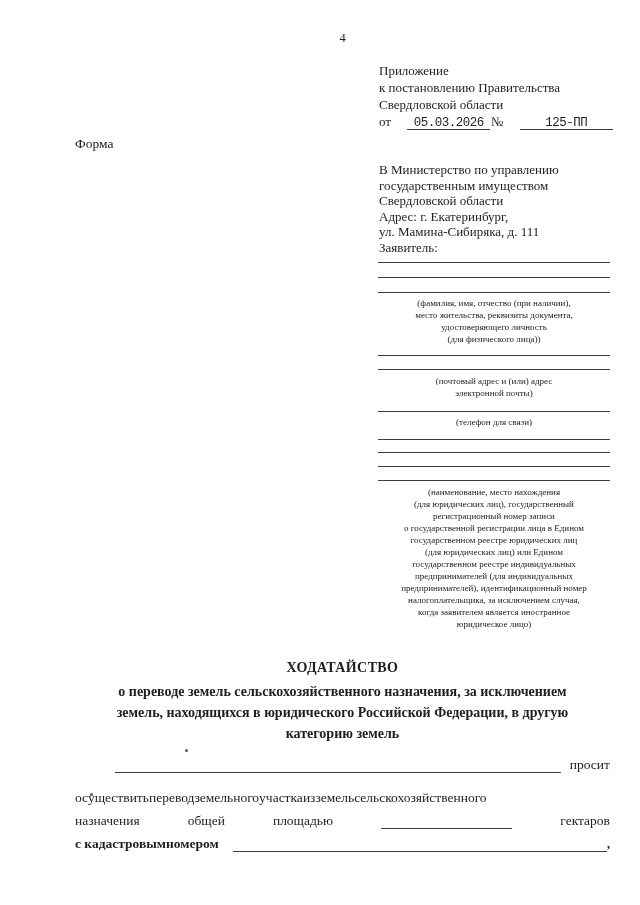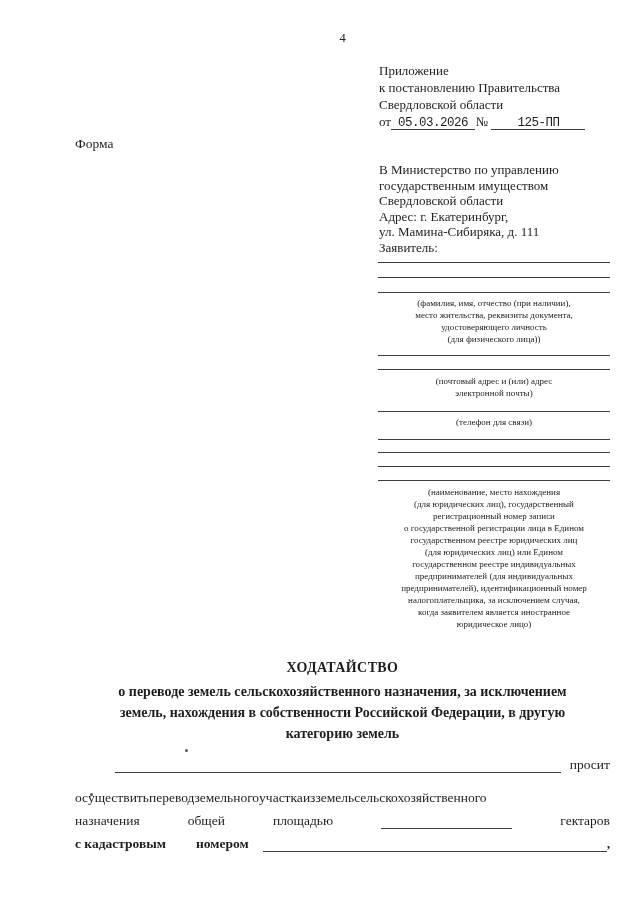--- a/index.html
+++ b/index.html
@@ -7,21 +7,21 @@
     position:relative; width:640px; height:905px; background:#ffffff;
     font-family:"Liberation Serif", serif; color:#1e1e1e; overflow:hidden;
   }
   .abs { position:absolute; }
 
   .pagenum { top:31px; left:75px; width:535px; text-align:center; font-size:12.5px; }
 
   .appendix { top:62px; left:379px; width:234px; font-size:13px; line-height:17px; }
   .from-row { display:flex; align-items:flex-end; }
   .fill { display:inline-block; border-bottom:1.6px solid #3c3c3c; text-align:center; }
-  .from-row .fill { align-self:flex-end; height:15px; }
+  .from-row .fill { align-self:flex-end; height:15px;margin-left:16px; }
   .fill-date { width:84px; }
   .fill-num  { width:94px; margin-left:3px; }
   .no-label  { margin-left:1px; }
   .mono {
     font-family:"Liberation Mono", monospace; font-size:12.5px;
     letter-spacing:-0.5px; position:relative; top:-1px; white-space:nowrap;
   }
 
   .form-label { top:136px; left:75px; font-size:13.5px; }
 
@@ -47,21 +47,21 @@
   .asks-fill { flex:1; align-self:flex-end; height:15px; border-bottom:1.6px solid #3c3c3c; margin-right:9px; }
 
   .fio-cap { top:776px; left:115px; width:440px; text-align:center; font-size:9.5px; letter-spacing:0.2px; }
 
   .bodyline { left:75px; width:535px; display:flex; font-size:13.5px; }
   .jspread { justify-content:flex-start; }
   .body1 { top:790px; }
   .body2 { top:813px;gap:48px; }
   .body3 { top:836px;font-weight:bold; }
   .body2 .fill-ha { align-self:flex-end; height:15px; width:195px; border-bottom:1.6px solid #3c3c3c; }
-  .body3 .w-nomer { margin-left:30px; }
+  .body3 .w-nomer { }
   .body3 .fill-kad { flex:1; align-self:flex-end; height:15px; border-bottom:1.6px solid #3c3c3c; margin-left:14px; }
 
   .speck { position:absolute; width:3px; height:3px; background:#555; border-radius:50%; }
 </style>
 </head>
 <body>
 
 <div class="page">
 
   <div class="abs pagenum">4</div>
@@ -128,21 +128,21 @@
     <div>предпринимателей (для индивидуальных</div>
     <div>предпринимателей), идентификационный номер</div>
     <div>налогоплательщика, за исключением случая,</div>
     <div>когда заявителем является иностранное</div>
     <div>юридическое лицо)</div>
   </div>
 
   <div class="abs title-head">ХОДАТАЙСТВО</div>
   <div class="abs title-sub">
     <div>о переводе земель сельскохозяйственного назначения, за исключением</div>
-    <div>земель, нахождения в собственности Российской Федерации, в другую</div>
+    <div>земель, находящихся в юридического Российской Федерации, в другую</div>
     <div>категорию земель</div>
   </div>
 
   <div class="speck" style="top:749px; left:185px;"></div>
   <div class="speck" style="top:793px; left:90px;"></div>
 
   <div class="abs asks-row">
     <span class="asks-fill"></span>
     <span>просит</span>
   </div>

